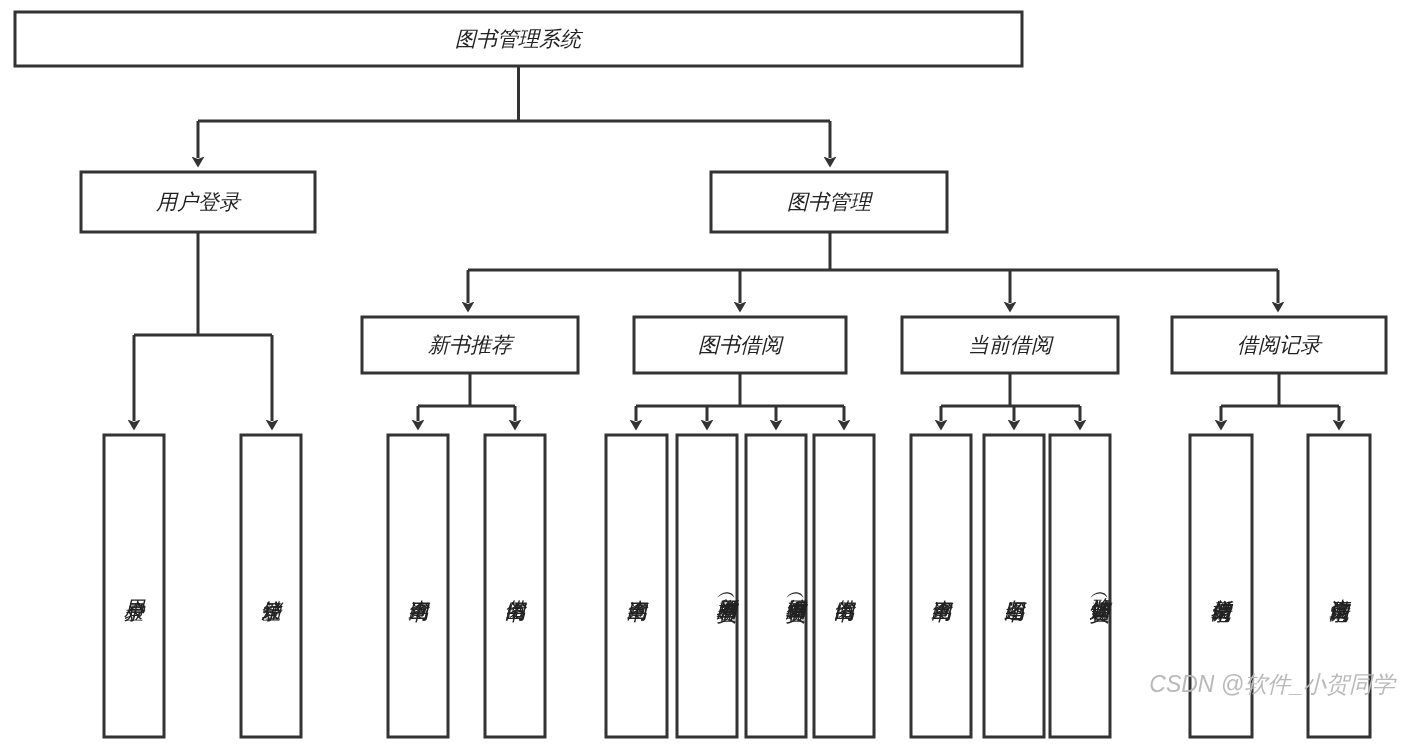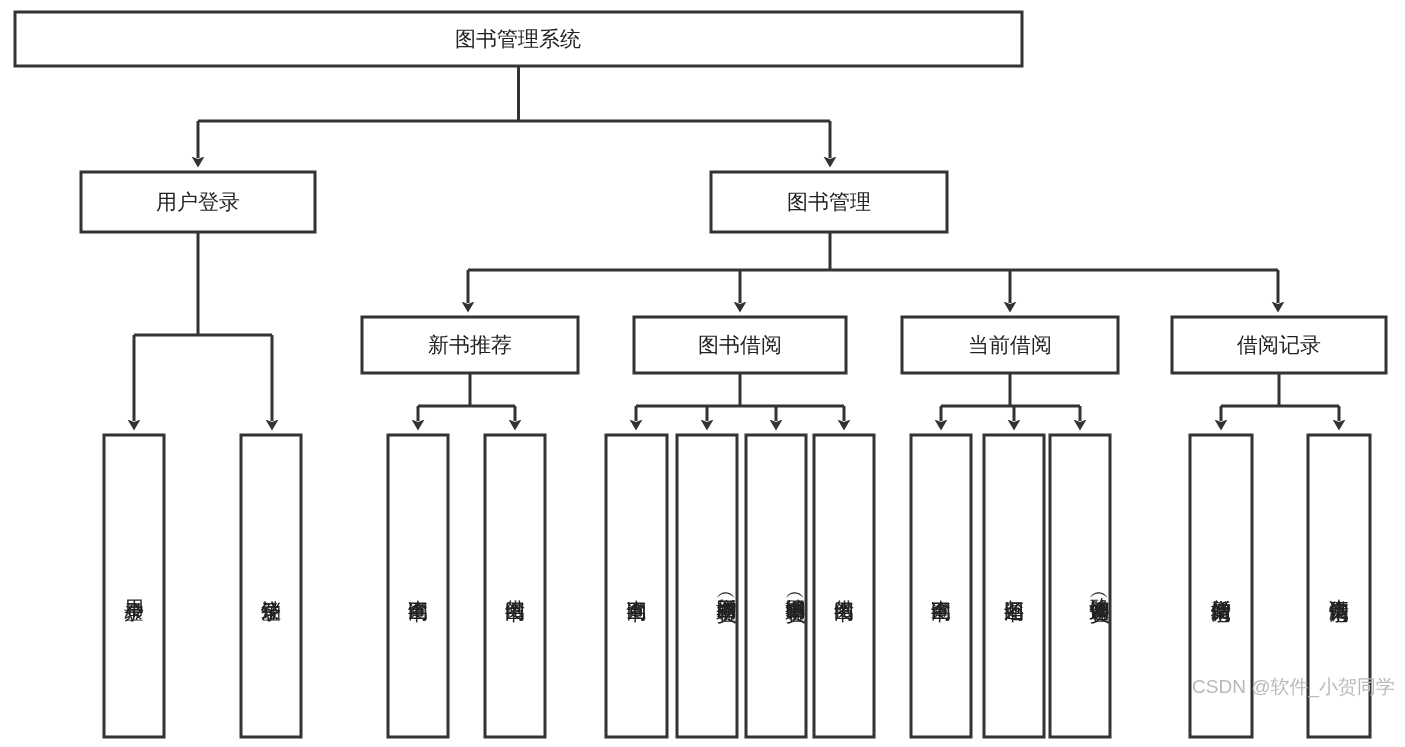--- a/index.html
+++ b/index.html
@@ -1,28 +1,28 @@
 <!DOCTYPE html>
 <html><head>
 <meta charset="utf-8">
 <style>
   html,body{margin:0;padding:0;background:#ffffff;}
   body{width:1405px;height:747px;overflow:hidden;font-family:"Liberation Sans","DejaVu Sans",sans-serif;}
-  #stage{position:relative;width:1405px;height:706px;background:#fff;}
+  #stage{position:relative;width:1405px;height:706px;background:#fff;font-style:italic;}
   svg#tree{position:absolute;left:0;top:0;width:1405px;height:747px;}
   .nodebox{fill:#ffffff;stroke:#333333;stroke-width:3;}
   .conn{stroke:#333333;stroke-width:3;fill:none;}
   .arrowhead{fill:#333333;}
   .hlabel{font-family:"Liberation Sans","DejaVu Sans",sans-serif;font-size:21px;fill:#222222;text-anchor:middle;dominant-baseline:middle;}
   .vlabel-wrap{position:absolute;display:flex;align-items:center;justify-content:center;
     writing-mode:vertical-rl;text-orientation:upright;
     font-family:"Liberation Sans","DejaVu Sans",sans-serif;font-size:20px;color:#222222;
     letter-spacing:1px;line-height:1.05;pointer-events:none;}
   .watermark{position:absolute;right:10px;bottom:6px;font-family:"Liberation Sans","DejaVu Sans",sans-serif;
-    font-size:19px;color:#b9b9b9;white-space:nowrap;margin-top:24px;}
+    font-size:23px;color:#b9b9b9;white-space:nowrap;margin-top:24px;}
 </style>
 </head>
 <body>
 
 <div id="stage">
 
   <svg id="tree" viewBox="0 0 1405 747">
     <defs>
       <marker id="arr" markerWidth="12" markerHeight="14" refX="1.5" refY="7" orient="auto" markerUnits="userSpaceOnUse">
         <path d="M0,0.5 L11,7 L0,13.5 L2.4,7 Z" class="arrowhead"></path>

